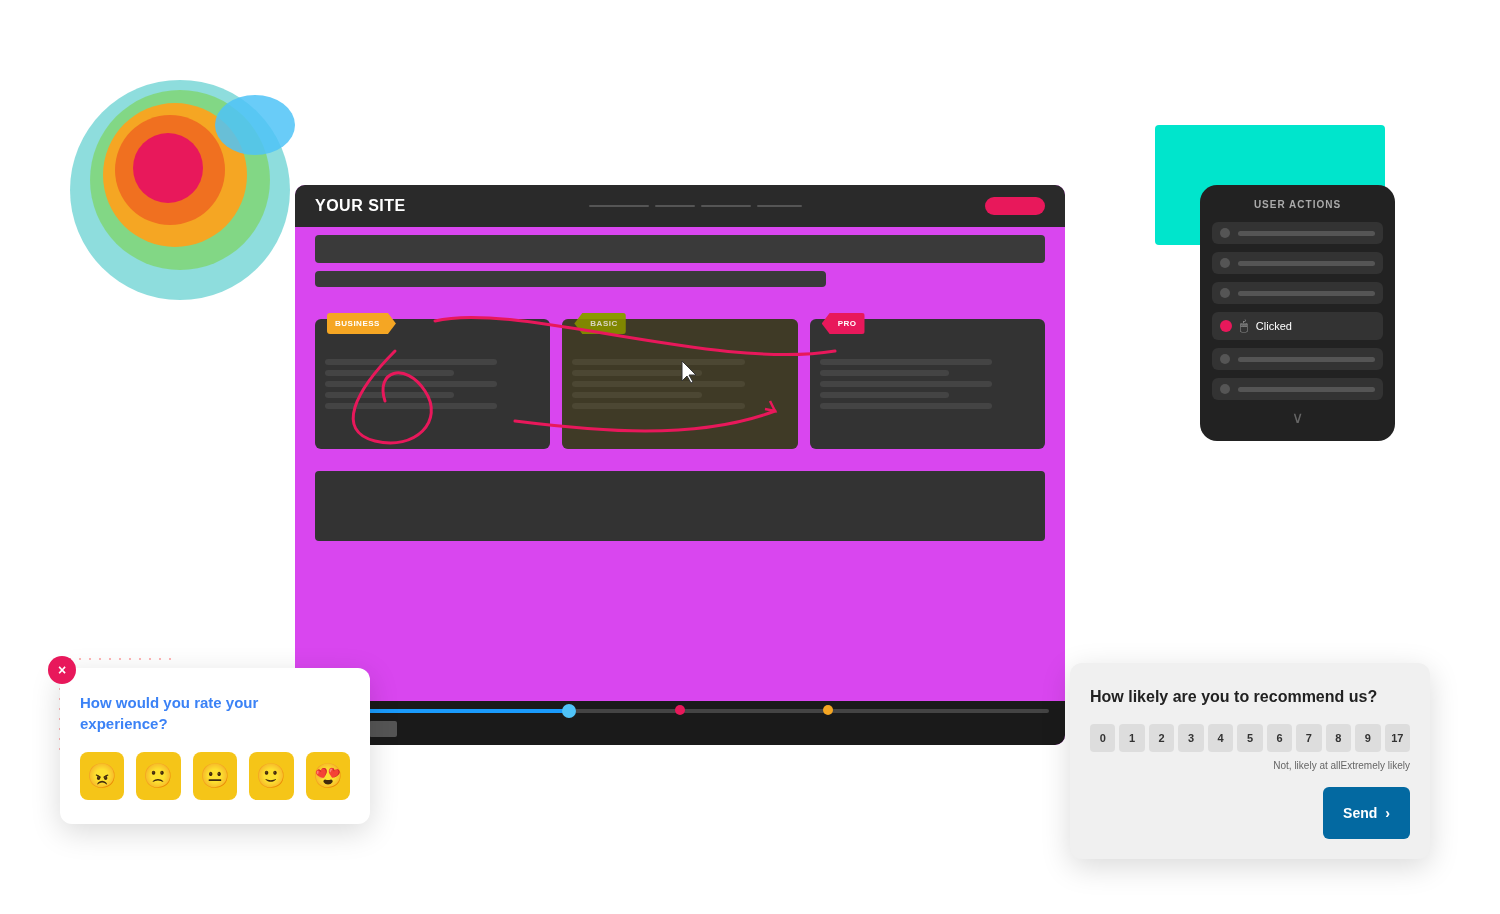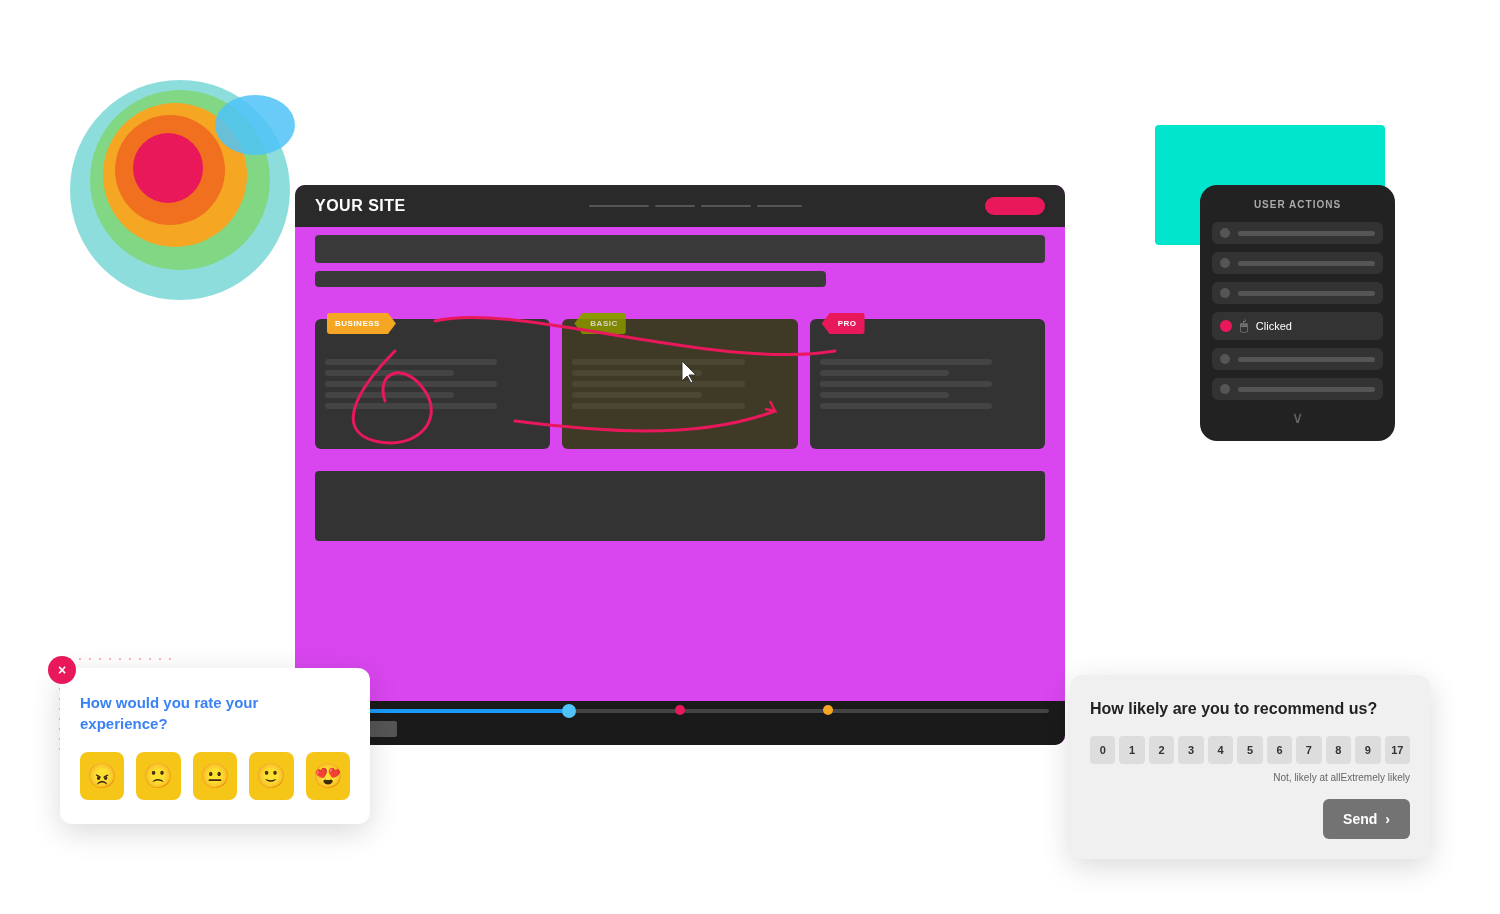--- a/index.html
+++ b/index.html
@@ -448,24 +448,24 @@
       margin-bottom: 16px;
     }
 
     .nps-label {
       font-size: 10px;
       color: #666;
     }
 
     .nps-send-btn {
       float: right;
-      background: #737373;
+      background: #0369a1;
       color: white;
       border: none;
-      padding: 12px 20px;
+      padding: 18px 20px;
       border-radius: 6px;
       font-size: 14px;
       font-weight: 700;
       cursor: pointer;
       display: flex;
       align-items: center;
       gap: 8px;
     }
   </style>
 </head>

